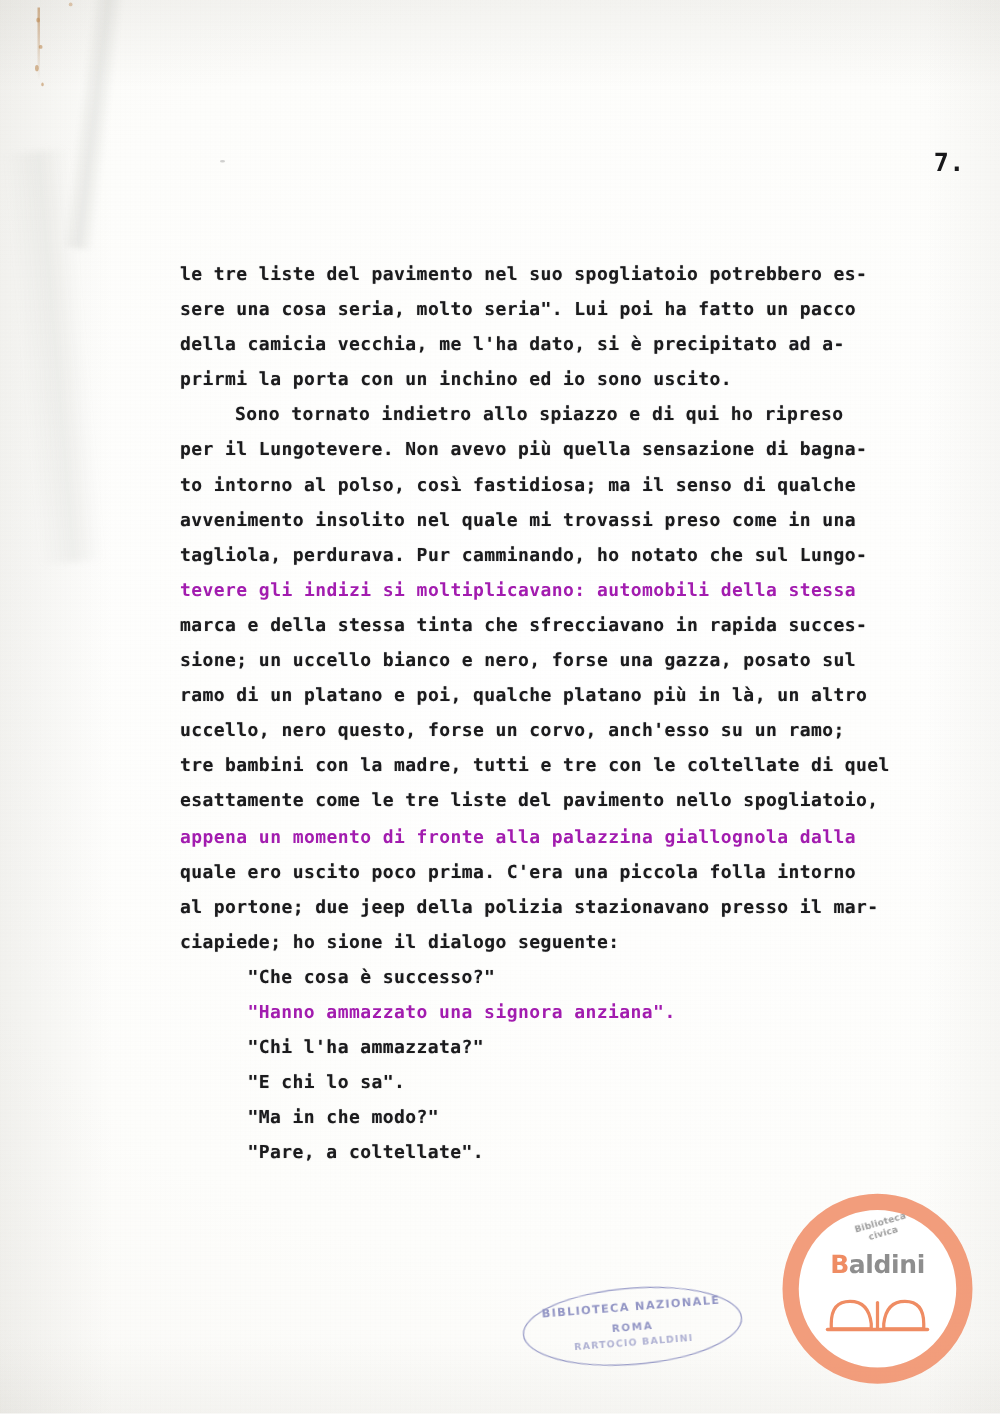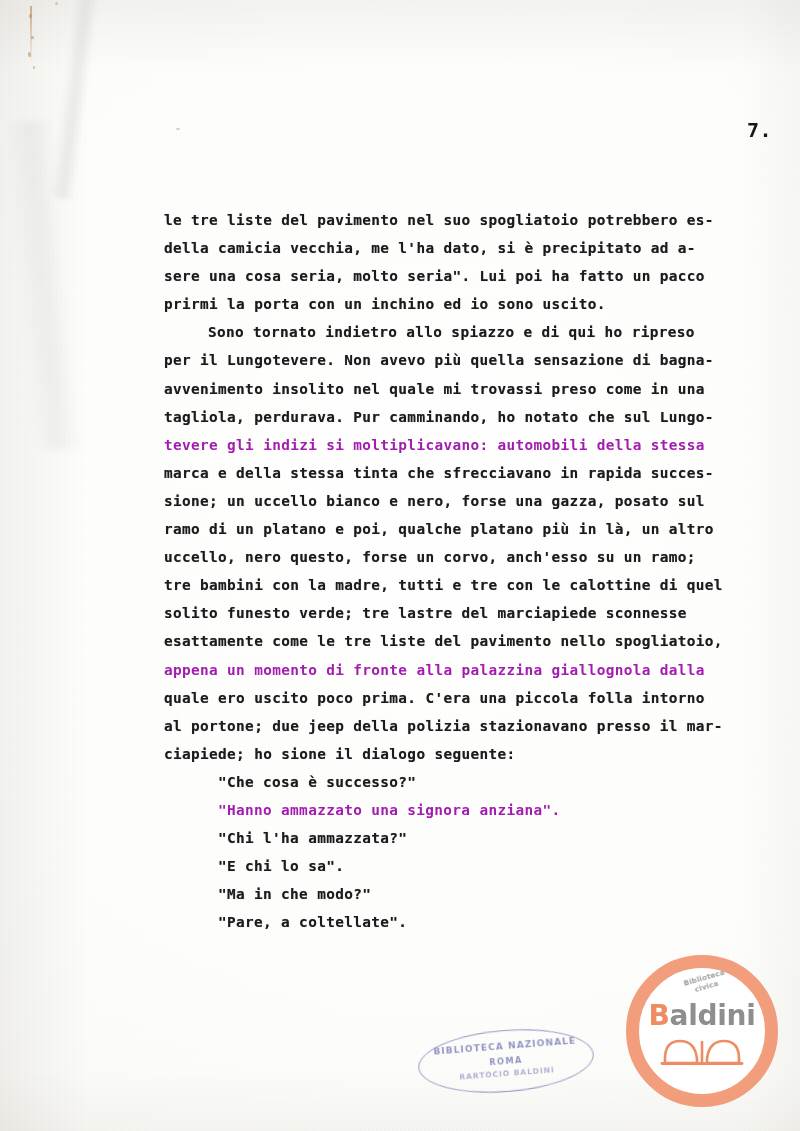--- a/index.html
+++ b/index.html
@@ -87,21 +87,21 @@
     font-family: "DejaVu Sans Mono", "Liberation Mono", monospace;
     font-size: 20px;
     font-weight: 700;
     color: #18181a;
     letter-spacing: .5px;
   }
 
   
   .typescript {
     position: absolute;
-    left: 164px;
+    left: 144px;
     top: 206px;
     width: 616px;
   }
   .tline {
     font-family: "DejaVu Sans Mono", "Liberation Mono", monospace;
     font-size: 14.4px;
     line-height: 28.1px;
     height: 28.1px;
     color: #1b1b1d;
     font-weight: 700;
@@ -155,21 +155,21 @@
     letter-spacing: .2px;
     filter: blur(.45px);
     white-space: nowrap;
   }
   .logo-wordmark {
     position: absolute;
     left: 0; right: 0;
     top: 44px;
     text-align: center;
     font-family: "DejaVu Sans", "Liberation Sans", sans-serif;
-    font-size: 28px;
+    font-size: 20px;
     font-weight: 700;
     color: #8e8e8e;
     letter-spacing: -.3px;
   }
   .logo-wordmark .cap { color: #ef8c63; }
   .logo-book {
     position: absolute;
     left: 50%;
     top: 74px;
     transform: translateX(-50%);
@@ -228,37 +228,37 @@
   <div class="foxing" style="left:33px; top:66px; width:2px; height:3px;"></div>
   <div class="foxing" style="left:55px; top:2px; width:3px; height:3px; opacity:.4;"></div>
   <div class="foxing" style="left:176px; top:128px; width:4px; height:2px; opacity:.35; background:#7a7a7a;"></div>
 
   <div class="page-number">7.</div>
 
   <div class="typescript">
 
     <div>
       <div class="tline">le tre liste del pavimento nel suo spogliatoio potrebbero es-</div>
+      <div class="tline">sere una cosa seria, molto seria". Lui poi ha fatto un pacco</div>
       <div class="tline">della camicia vecchia, me l'ha dato, si è precipitato ad a-</div>
-      <div class="tline">sere una cosa seria, molto seria". Lui poi ha fatto un pacco</div>
       <div class="tline">prirmi la porta con un inchino ed io sono uscito.</div>
     </div>
 
     <div>
       <div class="tline indent">Sono tornato indietro allo spiazzo e di qui ho ripreso</div>
       <div class="tline">per il Lungotevere. Non avevo più quella sensazione di bagna-</div>
+      <div class="tline">to intorno al polso, così fastidiosa; ma il senso di qualche</div>
       <div class="tline">avvenimento insolito nel quale mi trovassi preso come in una</div>
       <div class="tline">tagliola, perdurava. Pur camminando, ho notato che sul Lungo-</div>
       <div class="tline light">tevere gli indizi si moltiplicavano: automobili della stessa</div>
       <div class="tline">marca e della stessa tinta che sfrecciavano in rapida succes-</div>
       <div class="tline">sione; un uccello bianco e nero, forse una gazza, posato sul</div>
       <div class="tline">ramo di un platano e poi, qualche platano più in là, un altro</div>
       <div class="tline">uccello, nero questo, forse un corvo, anch'esso su un ramo;</div>
-      <div class="tline">tre bambini con la madre, tutti e tre con le calottine di quel</div>
-      <div class="tline">solito funesto verde; tre lastre del marciapiede sconnesse</div>
+      <div class="tline">tre bambini con la madre, tutti e tre con le coltellate di quel</div>
       <div class="tline">esattamente come le tre liste del pavimento nello spogliatoio,</div>
       <div class="tline light">appena un momento di fronte alla palazzina giallognola dalla</div>
       <div class="tline">quale ero uscito poco prima. C'era una piccola folla intorno</div>
       <div class="tline">al portone; due jeep della polizia stazionavano presso il mar-</div>
       <div class="tline">ciapiede; ho sione il dialogo seguente:</div>
     </div>
 
     <div>
       <div class="tline dialogue">"Che cosa è successo?"</div>
       <div class="tline dialogue light">"Hanno ammazzato una signora anziana".</div>

